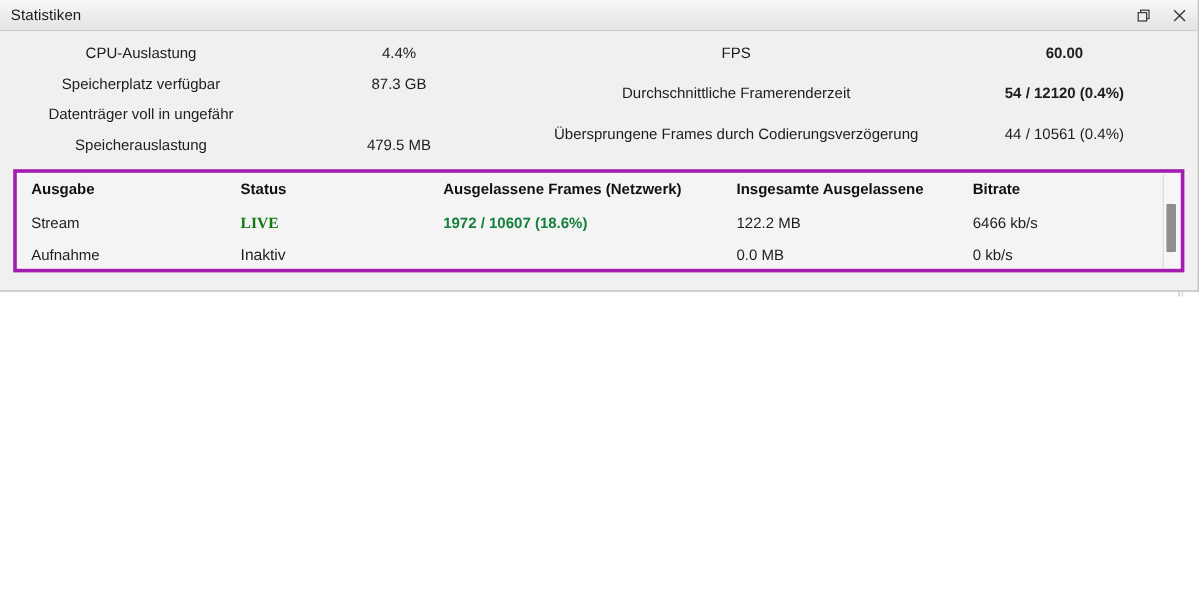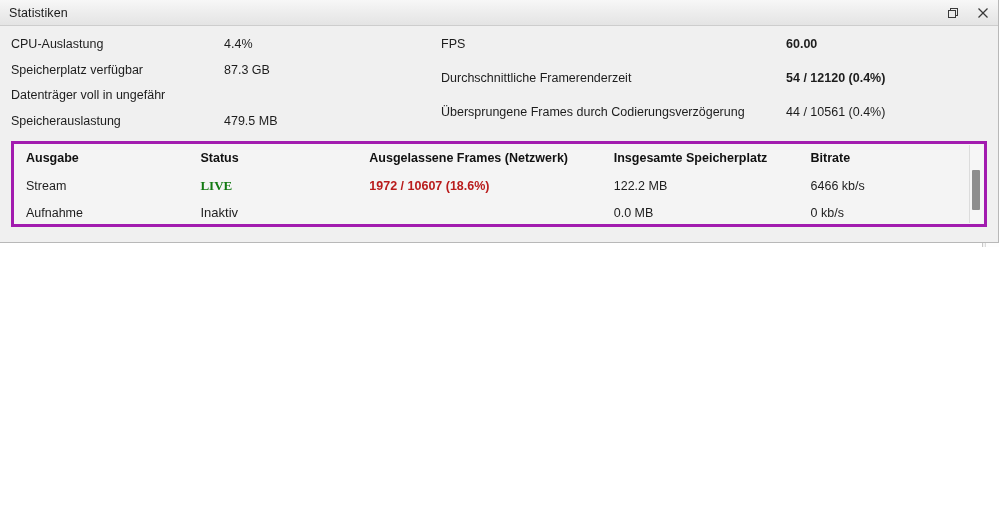--- a/index.html
+++ b/index.html
@@ -105,21 +105,21 @@
   #stats-body {
     position: relative;
     padding: 6px 0 0 0;
     background: #f0f0f0;
   }
   .stats-columns {
     display: flex;
     padding: 0 10px 0 11px;
     box-sizing: border-box;
   }
-  .stats-col { display: grid; }
+  .stats-col { display: grid; text-align: center; }
   .stats-col.left {
     width: 430px;
     grid-template-columns: 213px auto;
   }
   .stats-col.right {
     flex: 1;
     grid-template-columns: 345px auto;
   }
   .s-label, .s-value {
     font-size: 12.5px;
@@ -170,21 +170,21 @@
   .col-bitrate   { width: 150px; }
 
   .status-live {
     color: #127a12;
     font-weight: bold;
     font-size: 13px;
     font-family: Liberation Serif, serif;
   }
   .status-idle { color: #1d1d1d; font-size: 13px; }
   .dropped-bad {
-    color: #b91c1c;
+    color: #15803d;
     font-weight: bold;
   }
 
   
   .tbl-scrollbar {
     position: absolute;
     top: 1px;
     right: 1px;
     width: 13px;
     bottom: 1px;
@@ -276,21 +276,21 @@
 
       </div>
 
       <div id="output-table-wrap">
         <table id="output-table">
           <thead>
             <tr>
               <th class="col-ausgabe">Ausgabe</th>
               <th class="col-status">Status</th>
               <th class="col-dropped">Ausgelassene Frames (Netzwerk)</th>
-              <th class="col-data">Insgesamte Speicherplatz</th>
+              <th class="col-data">Insgesamte Ausgelassene</th>
               <th class="col-bitrate">Bitrate</th>
             </tr>
           </thead>
           <tbody>
             <tr>
               <td class="col-ausgabe">Stream</td>
               <td class="col-status">
                 <span class="status-live">LIVE</span>
               </td>
               <td class="col-dropped">

